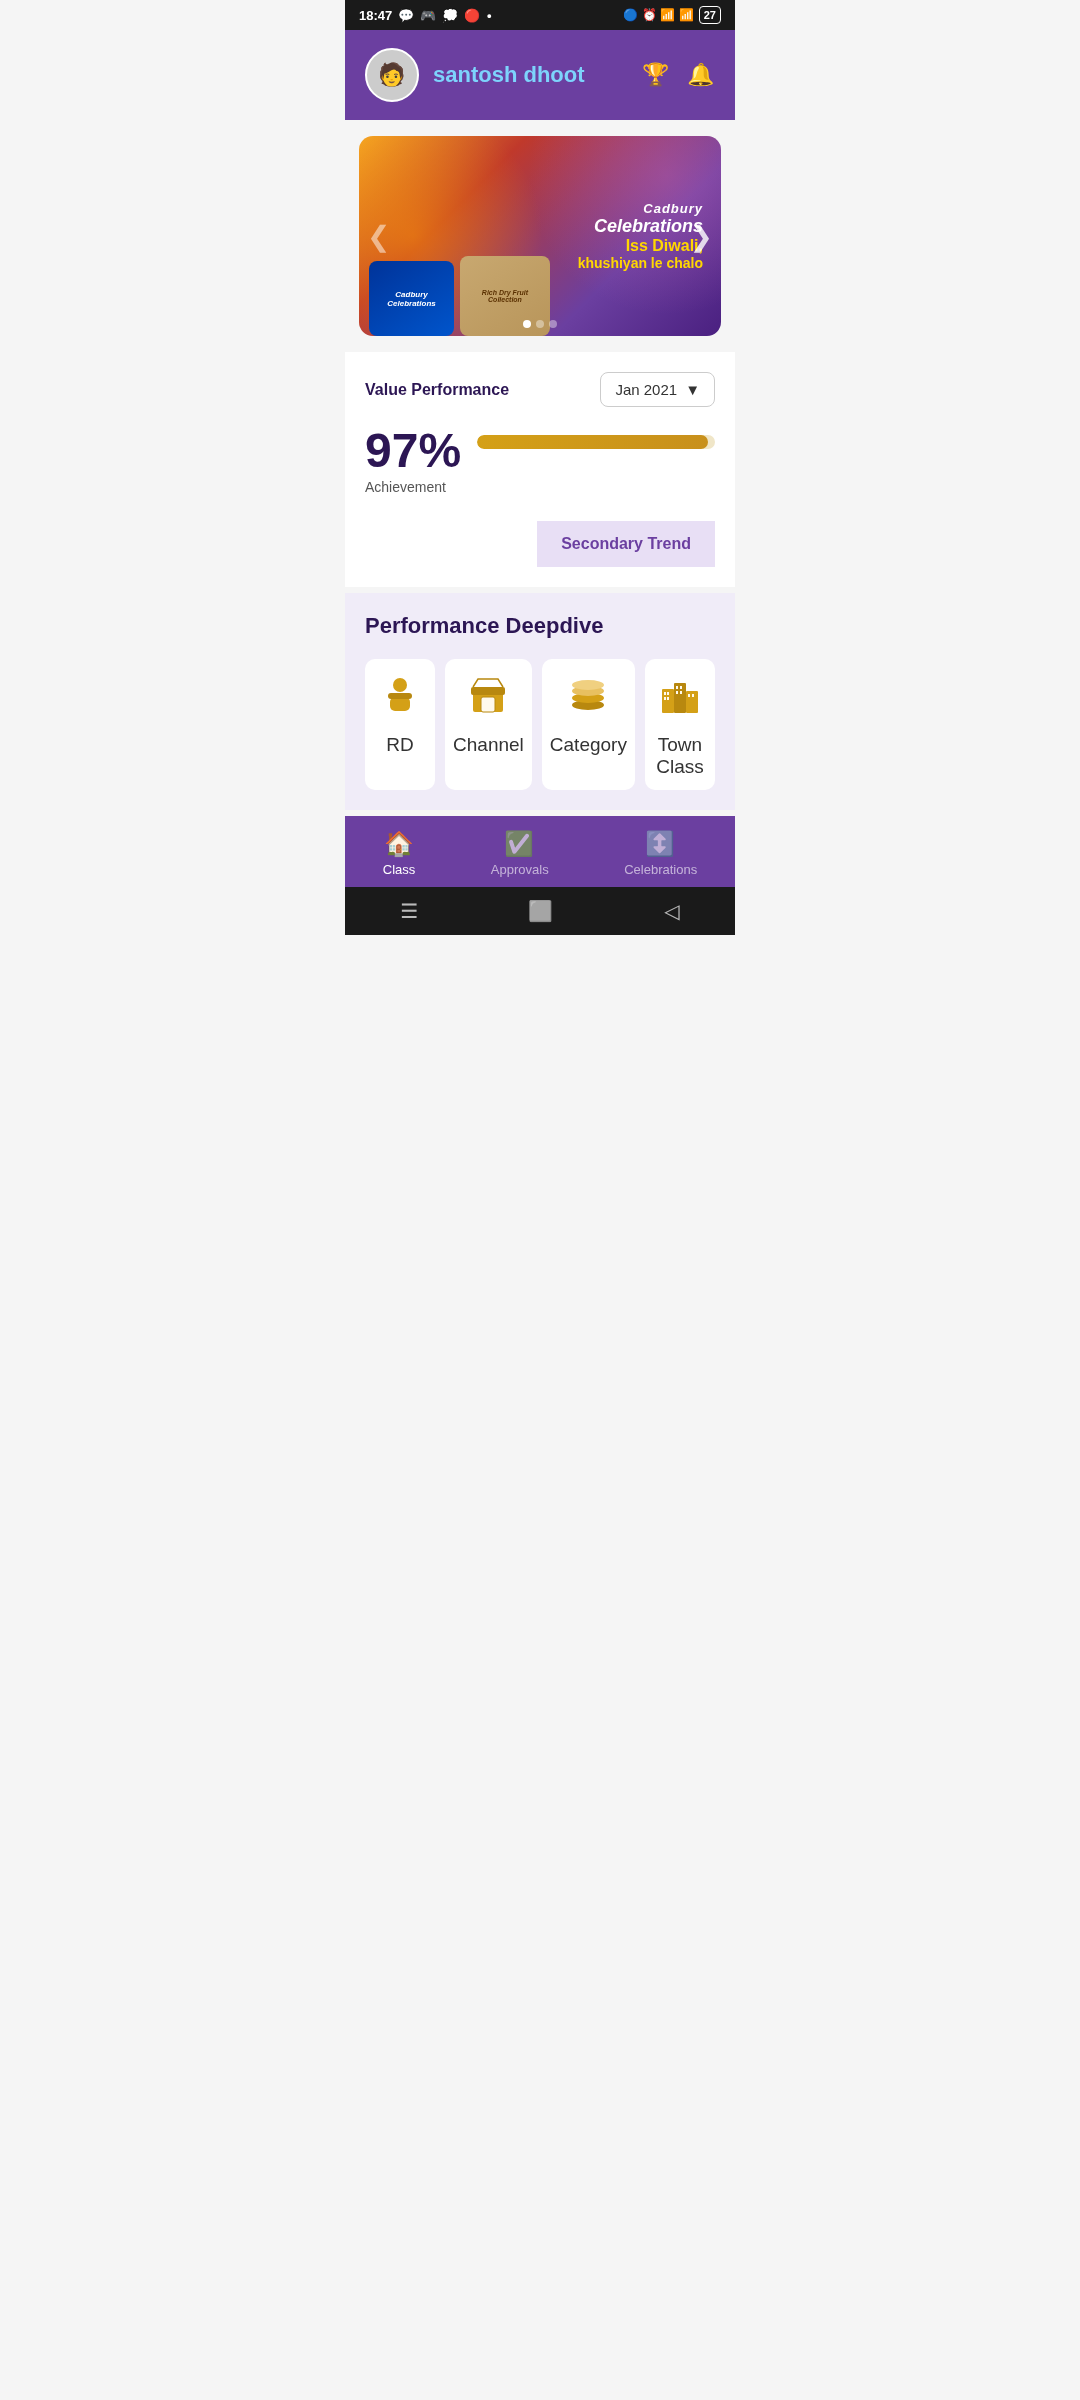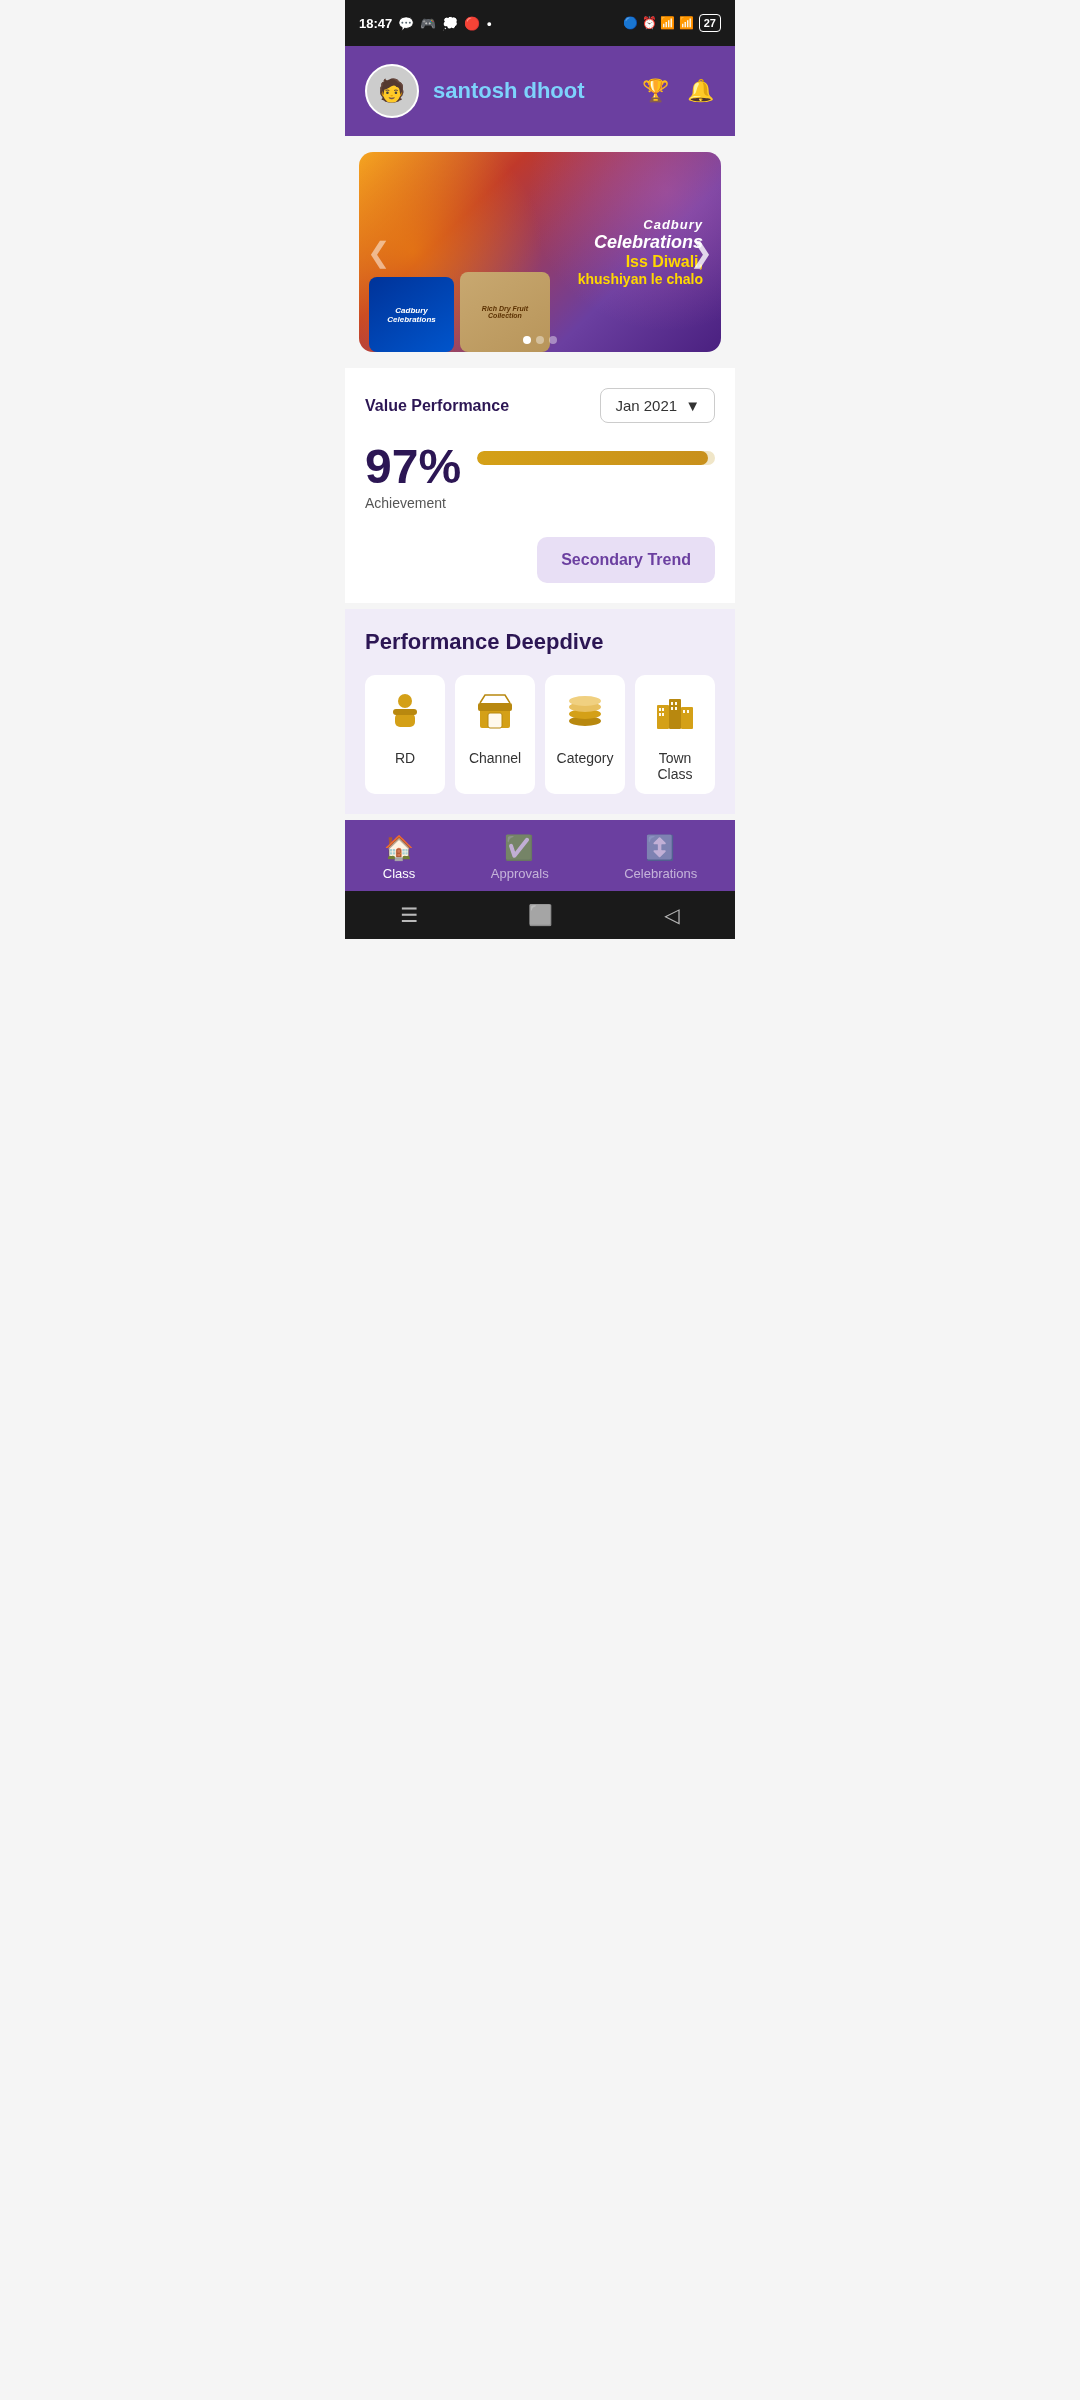--- a/index.html
+++ b/index.html
@@ -12,21 +12,21 @@
       overflow-x: hidden;
     }
 
     
     .status-bar {
       background: #1a1a1a;
       color: white;
       display: flex;
       justify-content: space-between;
       align-items: center;
-      padding: 14px 14px;
+      padding: 6px 14px;
       font-size: 13px;
       font-weight: 600;
     }
     .status-left { display: flex; align-items: center; gap: 6px; }
     .status-right { display: flex; align-items: center; gap: 4px; font-size: 12px; }
     .battery-box {
       border: 1.5px solid white;
       border-radius: 4px;
       padding: 2px 4px;
       font-size: 11px;
@@ -273,21 +273,21 @@
 
     
     .trend-btn-row {
       display: flex;
       justify-content: flex-end;
       margin-top: 20px;
     }
     .trend-btn {
       background: #e8dff5;
       border: none;
-      border-radius: 10px;
+      border-radius: 0;
       padding: 14px 24px;
       font-size: 16px;
       color: #6b3fa0;
       font-weight: 600;
       cursor: pointer;
     }
 
     
     .deepdive-section {
       background: #f0ecf8;
@@ -313,21 +313,21 @@
       flex-direction: column;
       align-items: center;
       gap: 10px;
       cursor: pointer;
     }
     .deepdive-icon {
       font-size: 36px;
       color: #d4a017;
     }
     .deepdive-label {
-      font-size: 14px;
+      font-size: 19px;
       color: #333;
       font-weight: 500;
       text-align: center;
     }
 
     
     .bottom-nav {
       background: #6b3fa0;
       display: flex;
       justify-content: space-around;

